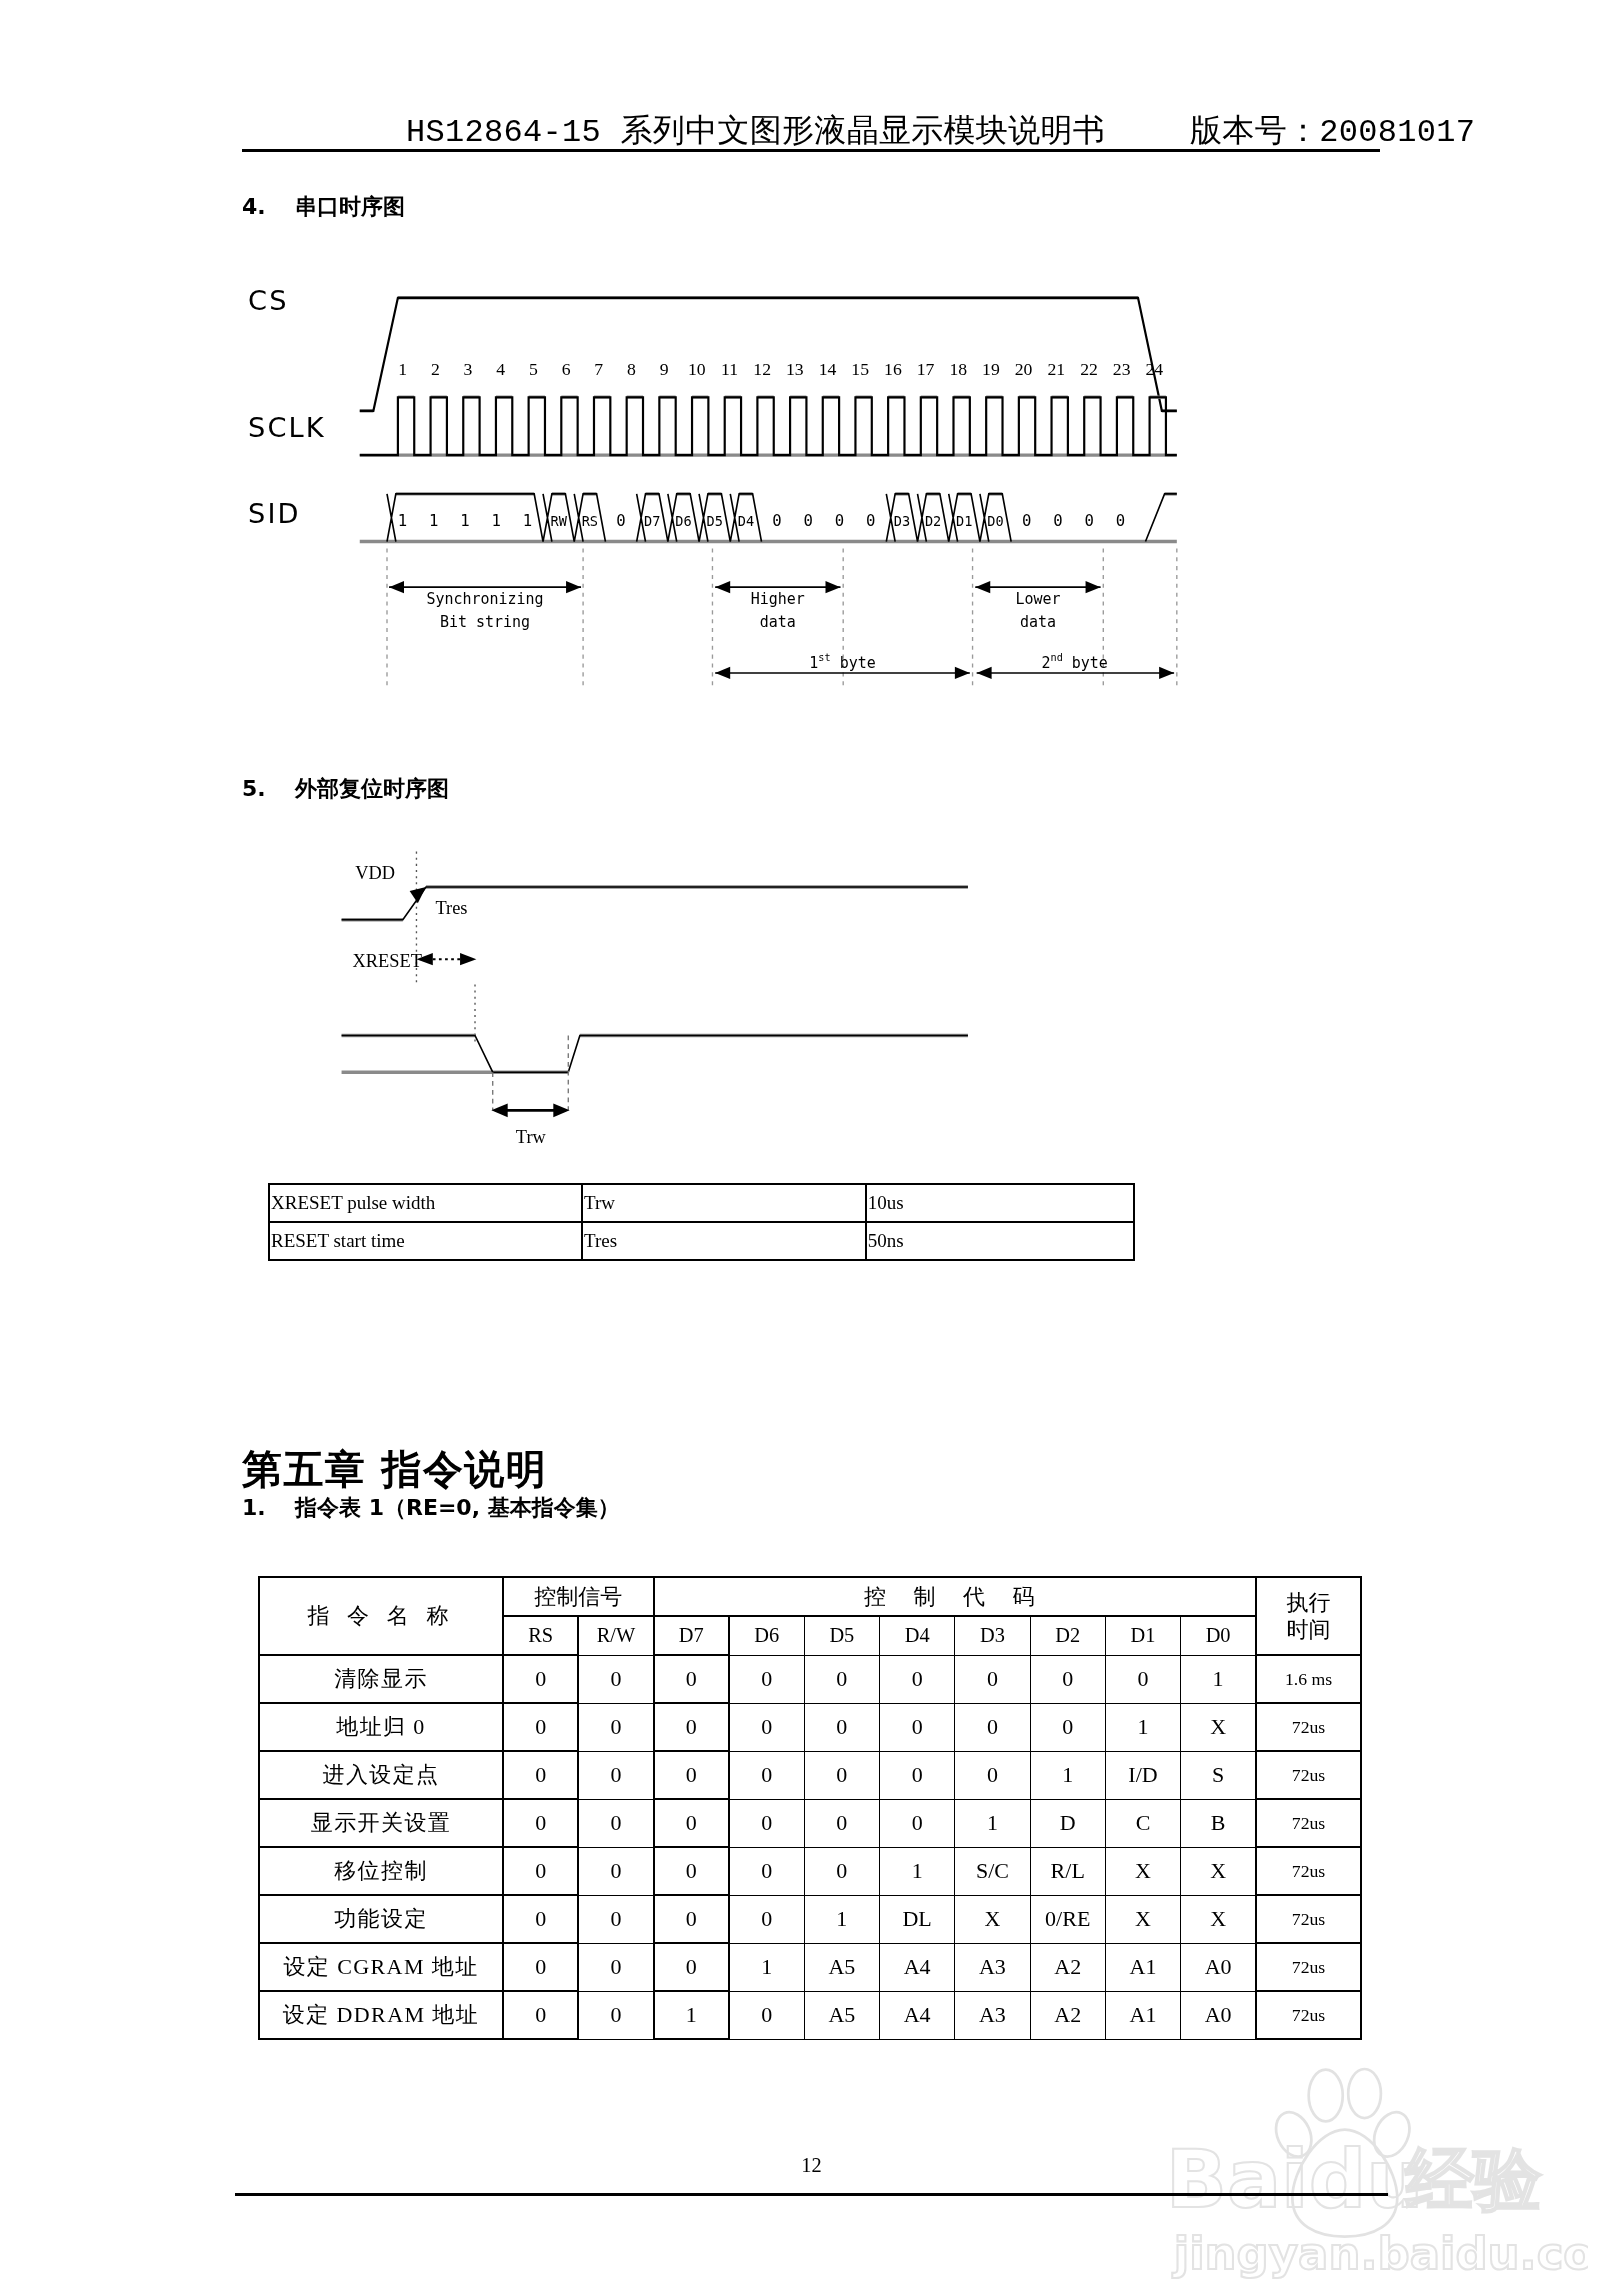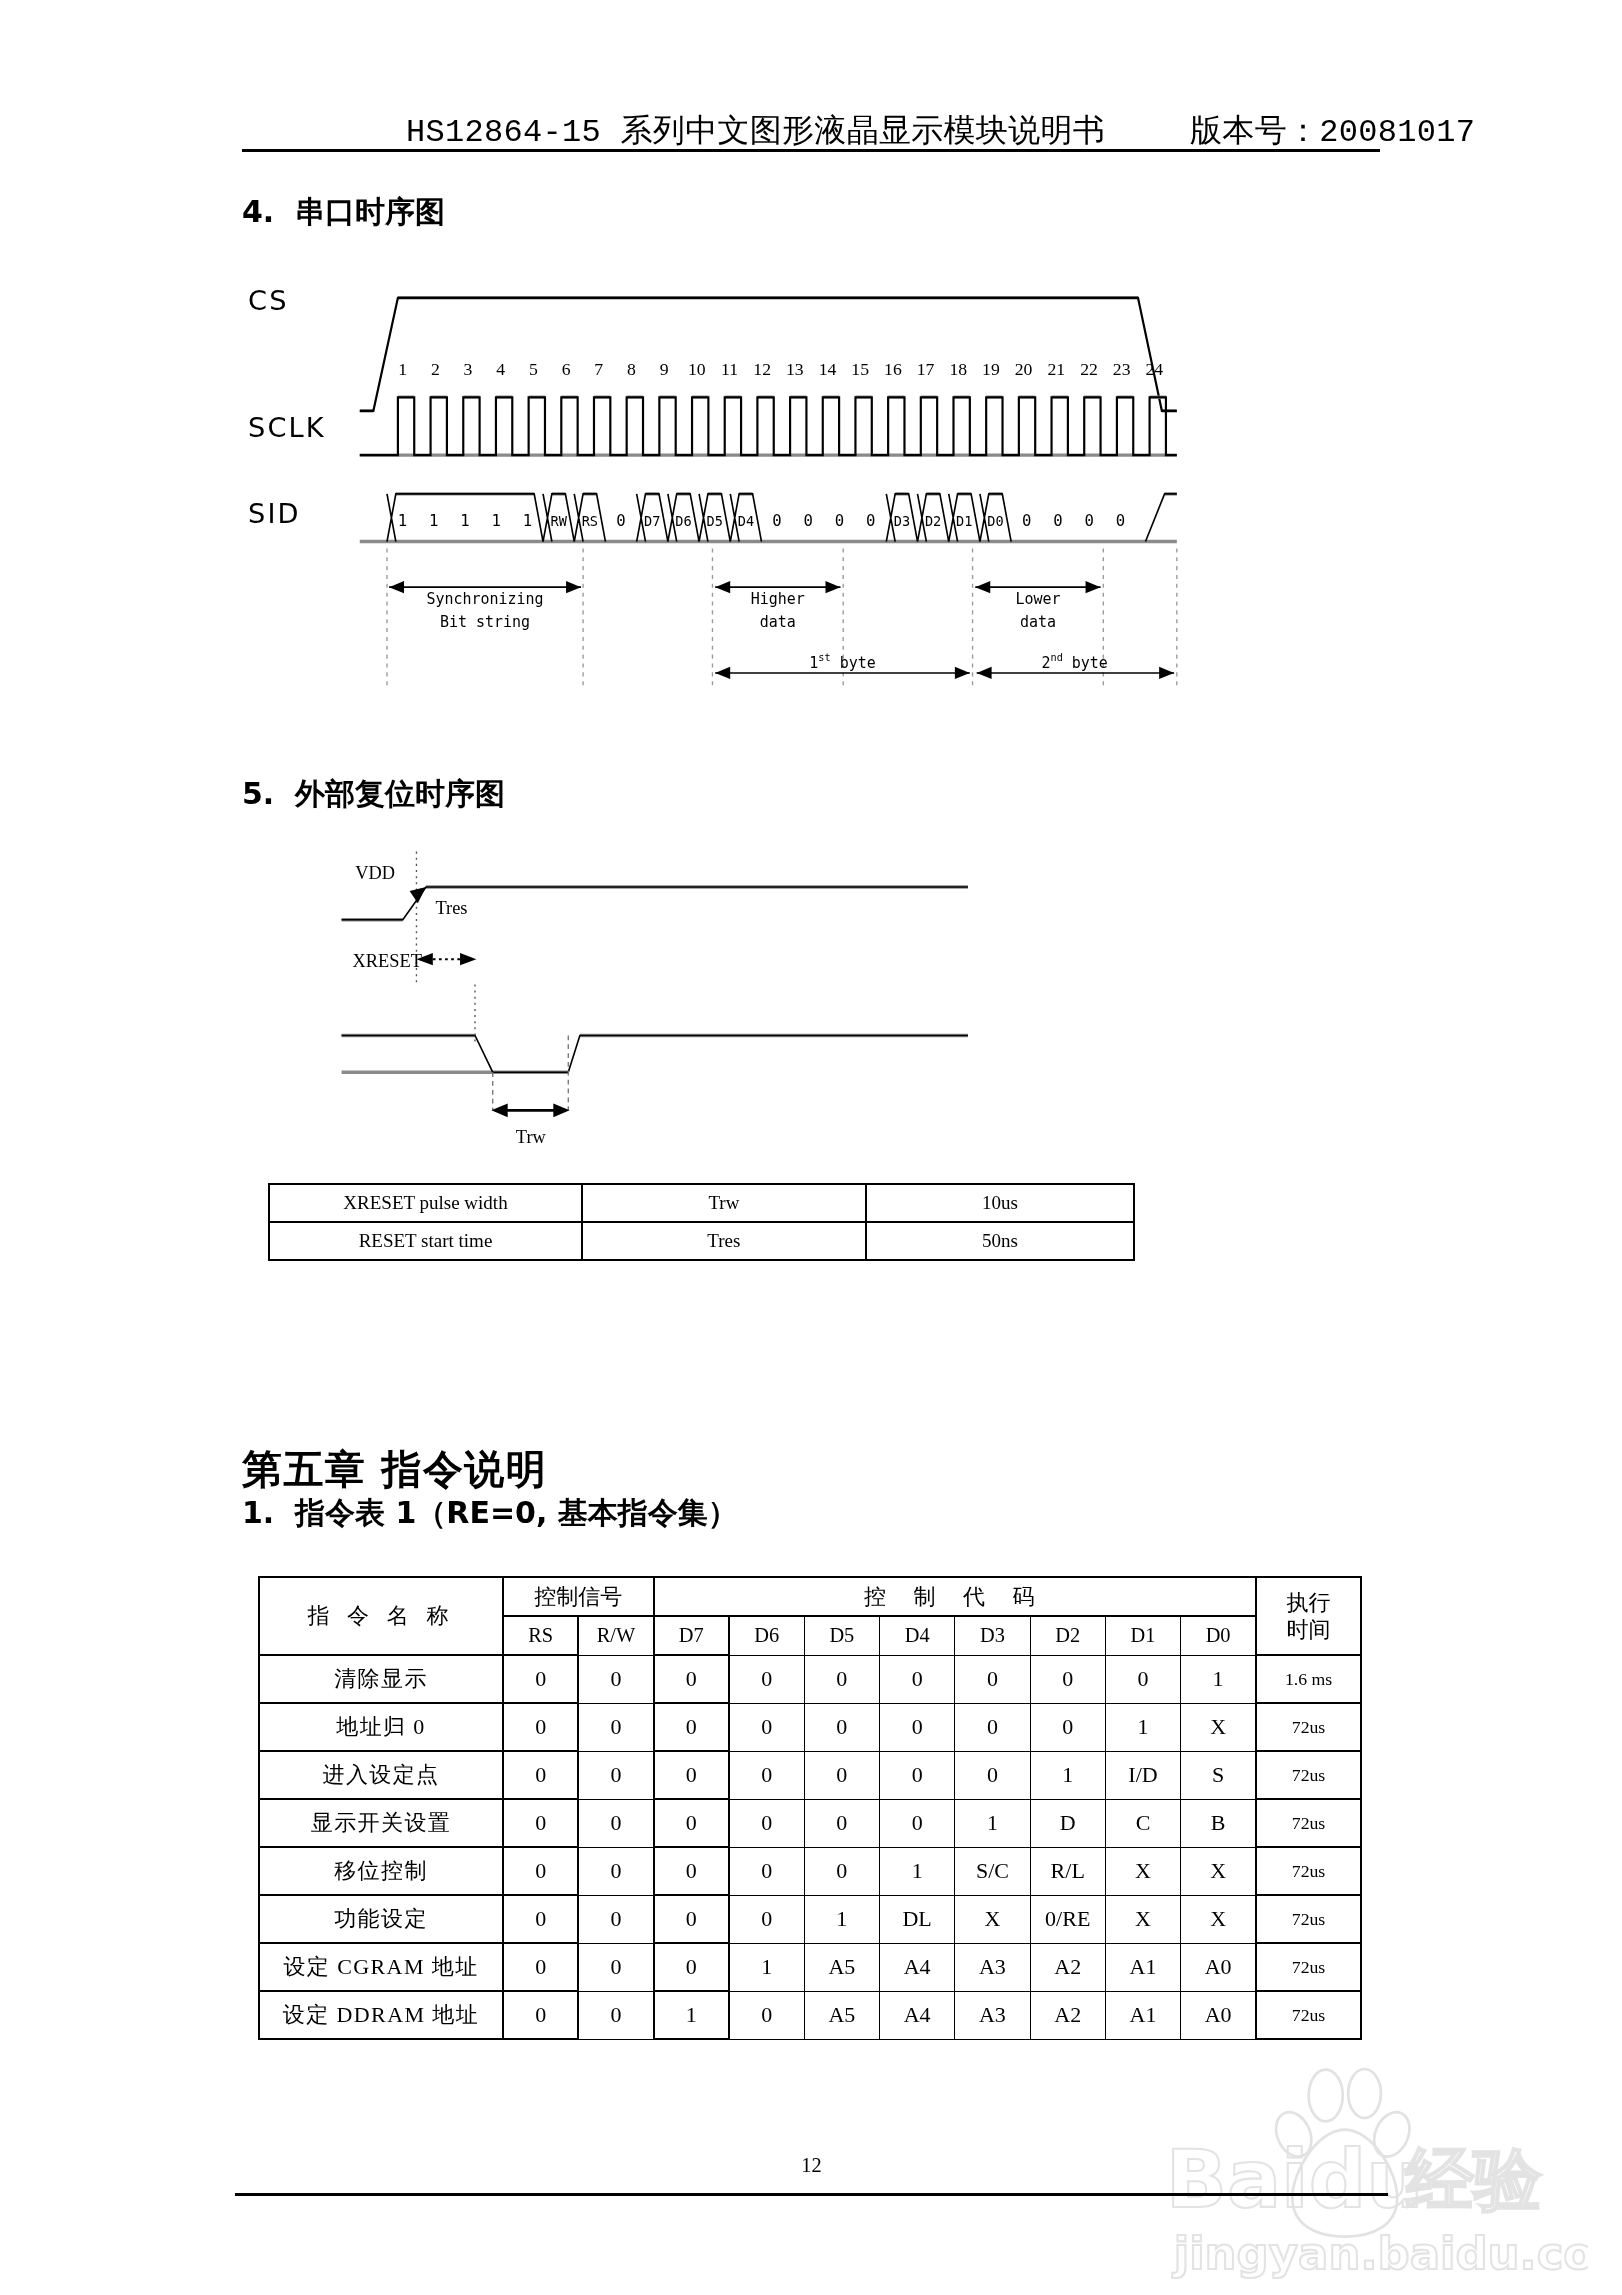--- a/index.html
+++ b/index.html
@@ -44,21 +44,21 @@
     left: 242px;
     top: 149px;
     width: 1138px;
     height: 0;
     border-top: 3.4px solid #000;
   }
 
   
   .sec-head {
     position: absolute;
-    font-size: 30px;
+    font-size: 22px;
     font-weight: bold;
     font-family: "DejaVu Sans", sans-serif;
     white-space: nowrap;
   }
   .sec-num { display: inline-block; width: 53px; }
 
   .chapter-head {
     position: absolute;
     font-size: 40px;
     font-weight: bold;
@@ -129,21 +129,21 @@
   
   #reset-table {
     position: absolute;
     left: 268px;
     top: 1183px;
     border-collapse: collapse;
     width: 867px;
   }
   #reset-table td {
     border: 2px solid #000;
-    text-align: center;
+    text-align: left;
     font-size: 19px;
     height: 34px;
     font-family: "Liberation Serif", serif;
   }
   #reset-table td.c0 { width: 314px; }
   #reset-table td.c1 { width: 285px; }
   #reset-table td.c2 { width: 269px; border-radius: 11px; }
 
   
   #instr-table {

